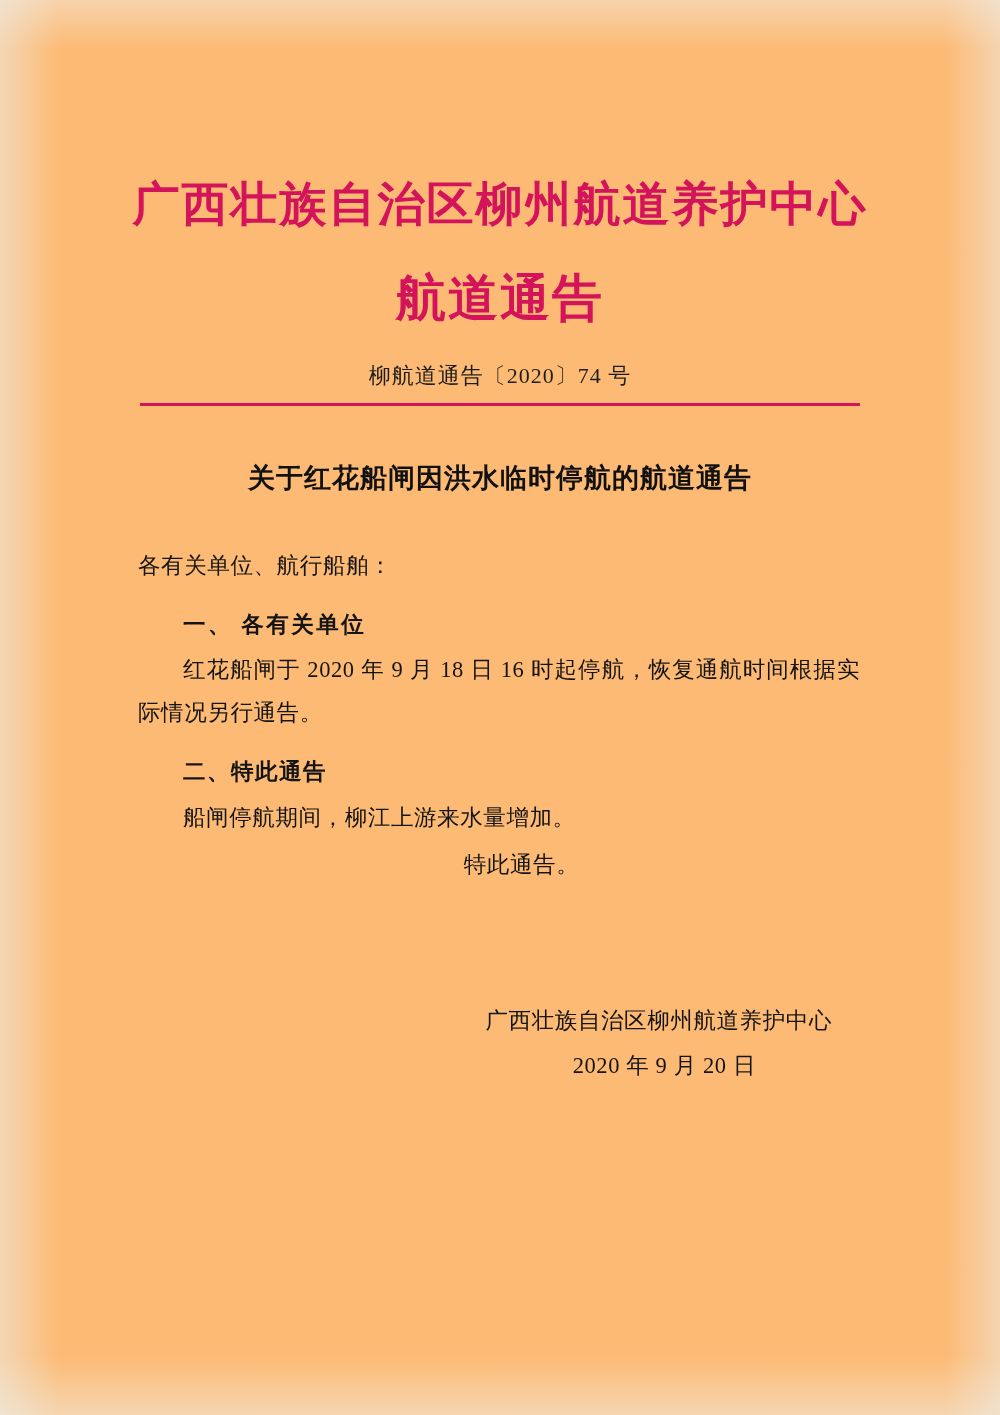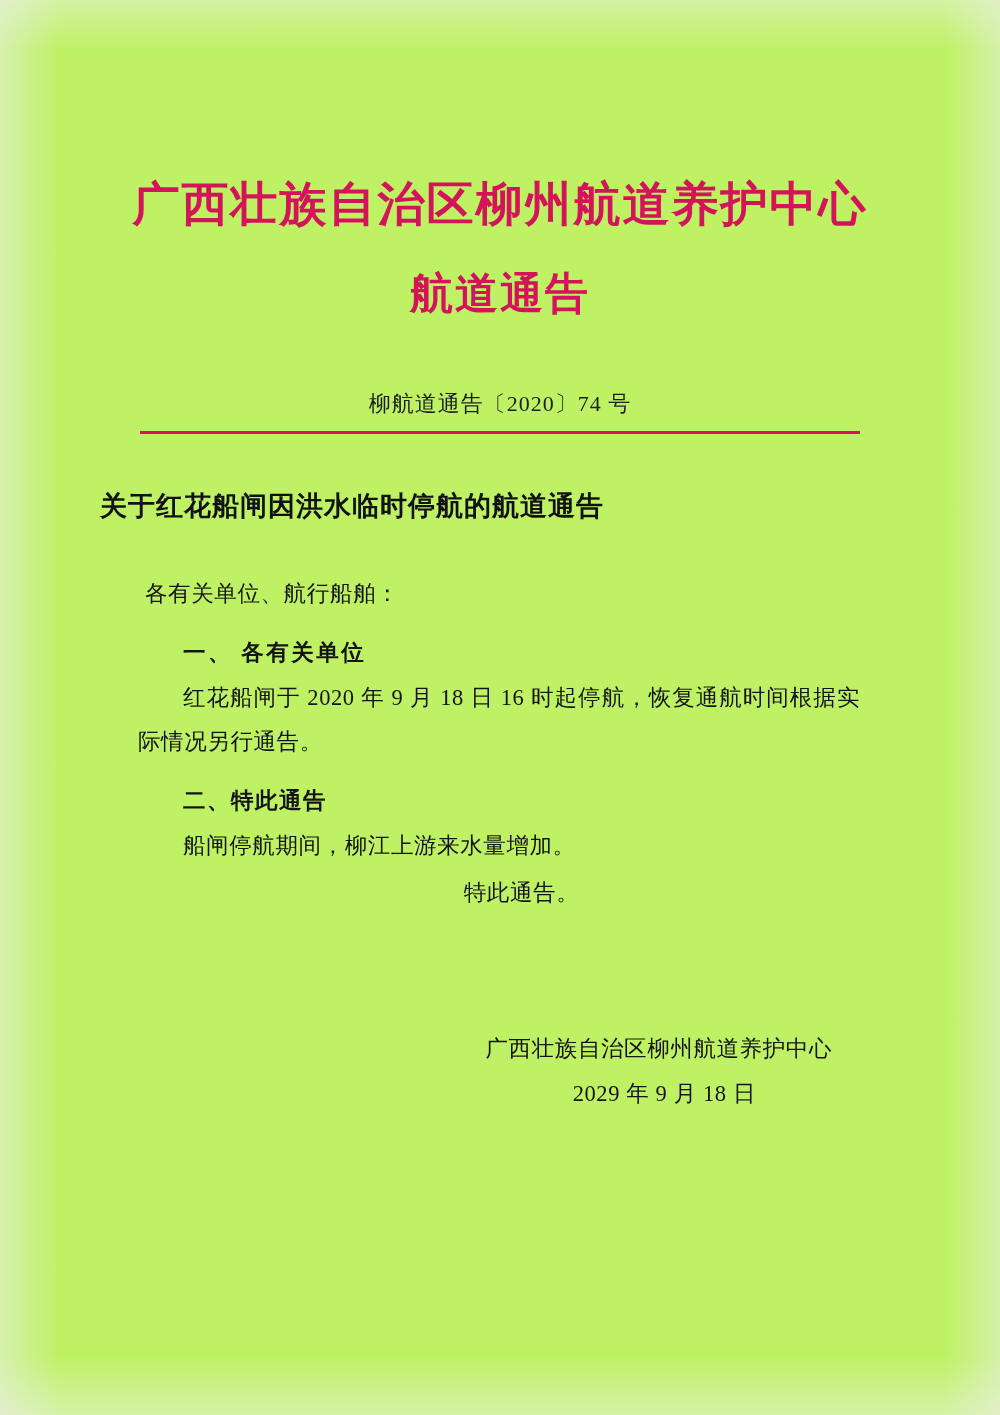--- a/index.html
+++ b/index.html
@@ -11,21 +11,21 @@
     width: 1000px;
     height: 1415px;
     font-family: "Liberation Serif", "DejaVu Serif", serif;
     color: #1a1a1a;
     position: relative;
     overflow: hidden;
   }
   .page {
     position: absolute;
     inset: 0;
-    background: #bef264;
+    background: #fdba74;
   }
   
   .page::before {
     content: "";
     position: absolute;
     inset: 0;
     background:
       linear-gradient(to right, rgba(236,238,234,0.55) 0px, rgba(255,255,255,0) 60px),
       linear-gradient(to left, rgba(236,238,234,0.5) 0px, rgba(255,255,255,0) 55px),
       linear-gradient(to bottom, rgba(240,241,238,0.45) 0px, rgba(255,255,255,0) 50px),
@@ -47,59 +47,60 @@
     font-weight: bold;
     letter-spacing: 2px;
   }
   .masthead-line1 {
     font-size: 47px;
     line-height: 1.1;
     padding-top: 178px;
     white-space: nowrap;
   }
   .masthead-line2 {
-    font-size: 43px;
+    font-size: 50px;
     line-height: 1.1;
     padding-top: 40px;
   }
 
   .doc-number {
     text-align: center;
     font-size: 22px;
     letter-spacing: 1px;
-    margin-top: 72px;
+    margin-top: 36px;
     color: #1d1d1d;
     font-family: "Liberation Serif", serif;
   }
 
   .red-rule {
     height: 3px;
     background: #d4145a;
     margin: 12px 40px 0 40px;
   }
 
   .title {
+    text-align: center;
     font-size: 27px;
     font-weight: bold;
     letter-spacing: 1px;
     margin-top: 54px;
     color: #111;
     font-family: "DejaVu Serif", "Liberation Serif", serif;
   }
 
   .body {
     margin-top: 48px;
     padding: 0 40px 0 38px;
     font-size: 22.5px;
     line-height: 1.92;
     letter-spacing: 0.6px;
     color: #141414;
   }
   .salutation {
-    margin: 0 0 2px 7px;
+    margin: 0 0 2px 0;
   }
   .para {
     margin: 0;
     text-indent: 2em;
     text-align: justify;
   }
   .section-head {
     margin: 16px 0 0 0;
     text-indent: 2em;
     font-weight: bold;
@@ -157,17 +158,17 @@
       <p class="para tight">红花船闸于 2020 年 9 月 18 日 16 时起停航，恢复通航时间根据实际情况另行通告。</p>
 
       <p class="section-head">二、特此通告</p>
       <p class="para tight">船闸停航期间，柳江上游来水量增加。</p>
 
       <p class="closing">特此通告。</p>
     </div>
 
     <div class="signature">
       <div class="sig-org">广西壮族自治区柳州航道养护中心</div>
-      <div class="sig-date">2029 年 9 月 18 日</div>
+      <div class="sig-date">2020 年 9 月 20 日</div>
     </div>
 
   </div>
 </div>
 
 </body></html>

